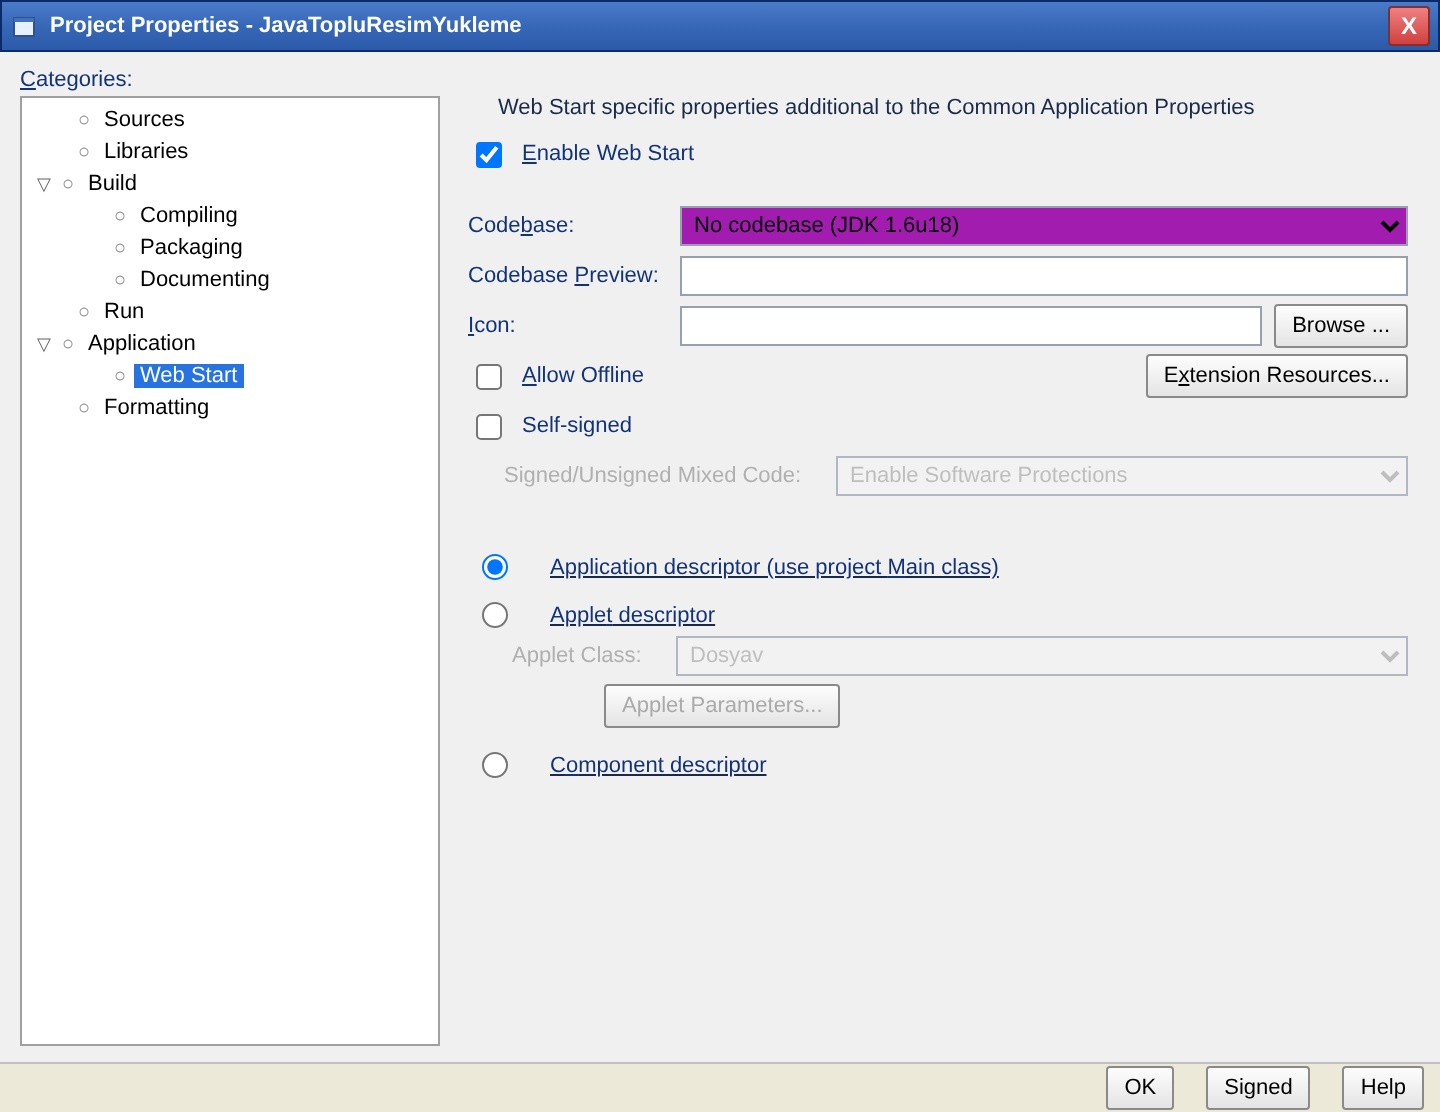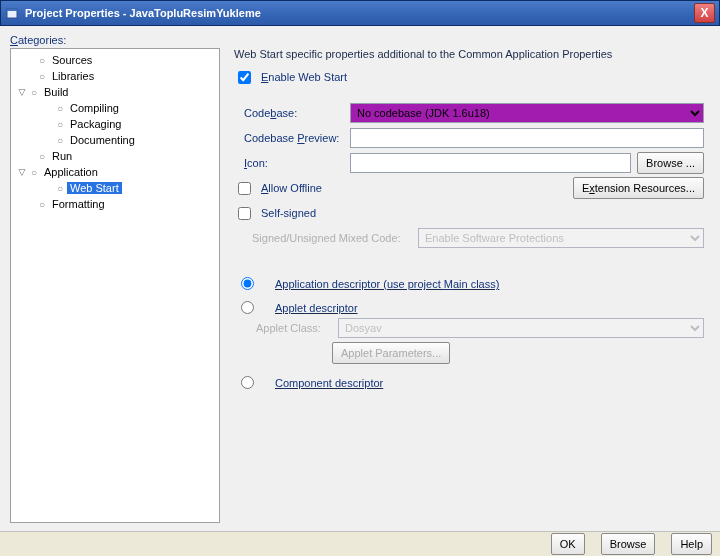--- a/index.html
+++ b/index.html
@@ -14,23 +14,23 @@
 .main-area { flex: 1; display: flex; gap: 8px; background: #f0f0f0; }
 .tree-wrap { width: 210px; background: #fff; border: 1px solid #a0a0a0; overflow: auto; padding: 3px 0; }
 .tree-row { height: 16px; display: flex; align-items: center; padding-left: 6px; cursor: pointer; }
 .tree-row .toggle { width: 10px; font-size: 9px; color: #666; text-align: center; }
 .tree-row .bullet { width: 14px; color: #888; text-align: center; font-size: 10px; }
 .tree-row .label { padding: 0 3px; }
 .tree-row.selected .label { background: #2773e1; color: #fff; }
 .i1 { padding-left: 24px; }
 .i2 { padding-left: 42px; }
 .form { flex: 1; padding: 0 6px; color: #1a2a4a; }
-.form .intro { margin-bottom: 6px; }
+.form .intro { margin-bottom: 6px; margin-left: 15px; }
 .row { display: flex; align-items: center; min-height: 22px; margin: 3px 0; gap: 6px; }
-.row label.lbl { width: 100px; margin-left: 10px; }
+.row label.lbl { width: 100px; }
 .row input[type=text] { flex: 1; height: 20px; border: 1px solid #98a0b0; padding: 0 4px; background: #fff; }
 .row input[type=text]:disabled { background: #f4f4f4; color: #999; }
 select { flex: 1; height: 20px; border: 1px solid #98a0b0; background: #a21caf; padding: 0 2px; }
 select:disabled { color: #aaa; background: #f4f4f4; }
 .chk { margin-right: 4px; }
 .btn { background: linear-gradient(to bottom, #fdfdfd, #e4e4e4); border: 1px solid #8a8a8a; height: 22px; padding: 0 8px; cursor: pointer; font-size: 11px; border-radius: 2px; }
 .btn.disabled, .btn:disabled { color: #aaa; cursor: default; }
 .radio-row { display: flex; align-items: flex-end; height: 22px; margin: 2px 0 2px 2px; gap: 18px; text-decoration: underline; }
 .disabled-lbl { color: #b0b0b0; }
 .bottom-bar { height: 25px; background: #ece9d8; display: flex; justify-content: flex-end; align-items: center; gap: 16px; padding: 0 8px; border-top: 1px solid #c0c0c0; }
@@ -138,28 +138,28 @@
         <span class="lbl-link">Application descriptor (use project <span class="u">M</span>ain class)</span>
       </div>
       <div class="radio-row">
         <input type="radio" name="desc" style="">
         <span class="lbl-link">Apple<span class="u">t</span> descriptor</span>
       </div>
       <div class="row" style="margin-left:22px">
         <label class="disabled-lbl" style="width:76px">Applet Class:</label>
         <select disabled=""><option>Dosyav</option></select>
       </div>
-      <div class="row" style="margin-left:98px">
+      <div class="row" style="margin-left:68px">
         <button class="btn disabled" disabled="">Applet Parameters...</button>
       </div>
       <div class="radio-row">
         <input type="radio" name="desc" style="">
         <span class="lbl-link">C<span class="u">o</span>mponent descriptor</span>
       </div>
     </div>
   </div>
 </div>
 
 <div class="bottom-bar">
   <button class="btn">OK</button>
-  <button class="btn">Browse</button>
+  <button class="btn">Signed</button>
   <button class="btn">Help</button>
 </div>
 
 </body></html>

